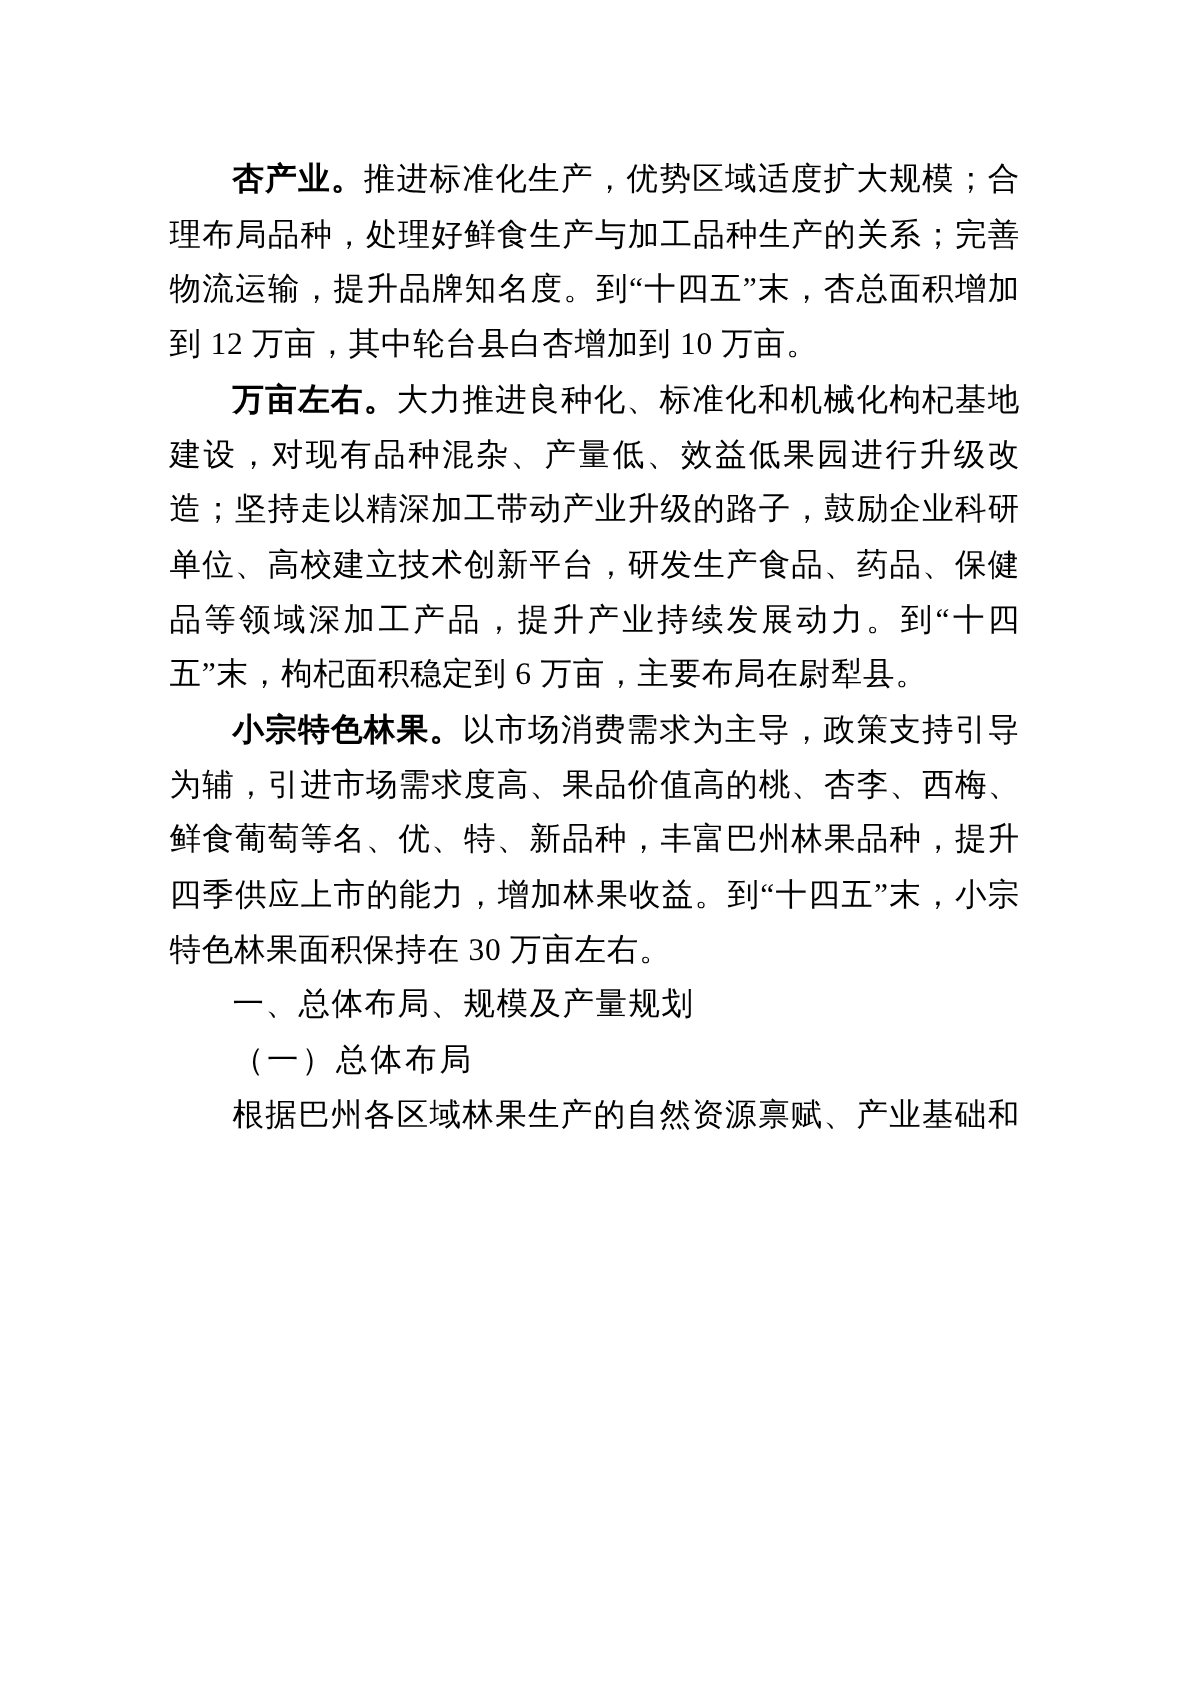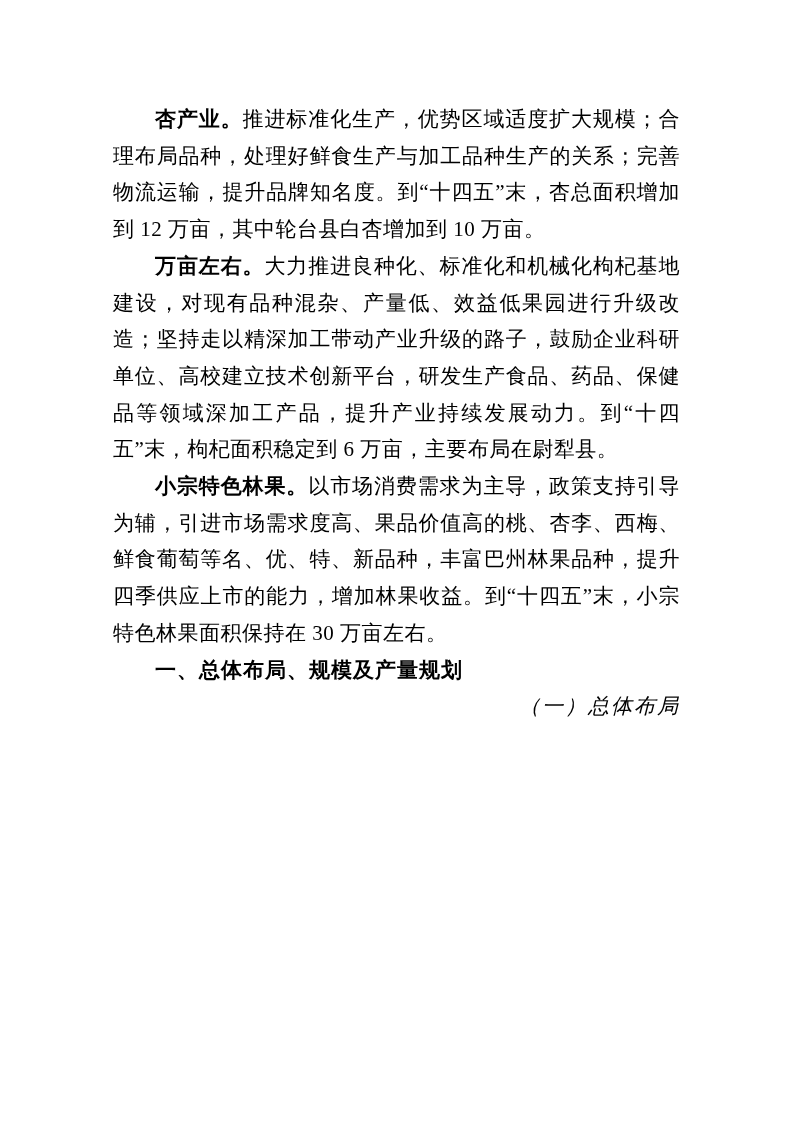--- a/index.html
+++ b/index.html
@@ -33,33 +33,32 @@
   }
   .para .lead {
     font-weight: bold;
   }
   .section-heading {
     margin: 0;
     font-size: 21px;
     line-height: 36.7px;
     text-indent: 2em;
     font-family: "Liberation Sans", "DejaVu Sans", sans-serif;
-    font-weight: bold;
+    font-weight: normal;
     letter-spacing: 1px;
     text-align: left;
   }
   .subsection-heading {
     margin: 0;
     font-size: 21px;
     line-height: 36.7px;
     text-indent: 2em;
     font-weight: normal;
-    font-style: italic;
     letter-spacing: 2px;
-    text-align: right;
+    text-align: left;
   }
   .fill-line {
     text-align-last: justify;
   }
   .page-number {
     position: absolute;
     top: 1016px;
     left: 0;
     width: 100%;
     font-size: 15px;
@@ -77,17 +76,18 @@
 
 
     <p class="para"><span class="lead">万亩左右。</span><span>大力推进良种化、标准化和机械化枸杞基地建设，对现有品种混杂、产量低、效益低果园进行升级改造；坚持走以精深加工带动产业升级的路子，鼓励企业科研单位、高校建立技术创新平台，研发生产食品、药品、保健品等领域深加工产品，提升产业持续发展动力。到“十四五”末，枸杞面积稳定到 6 万亩，主要布局在尉犁县。</span></p>
 
     <p class="para"><span class="lead">小宗特色林果。</span><span>以市场消费需求为主导，政策支持引导为辅，引进市场需求度高、果品价值高的桃、杏李、西梅、鲜食葡萄等名、优、特、新品种，丰富巴州林果品种，提升四季供应上市的能力，增加林果收益。到“十四五”末，小宗特色林果面积保持在 30 万亩左右。</span></p>
 
     <h2 class="section-heading">一、总体布局、规模及产量规划</h2>
 
     <h3 class="subsection-heading">（一）总体布局</h3>
 
+    <p class="para fill-line">根据巴州各区域林果生产的自然资源禀赋、产业基础和</p>
 
   </div>
 
   <div class="page-number">46</div>
 </div>
 
 </body></html>

